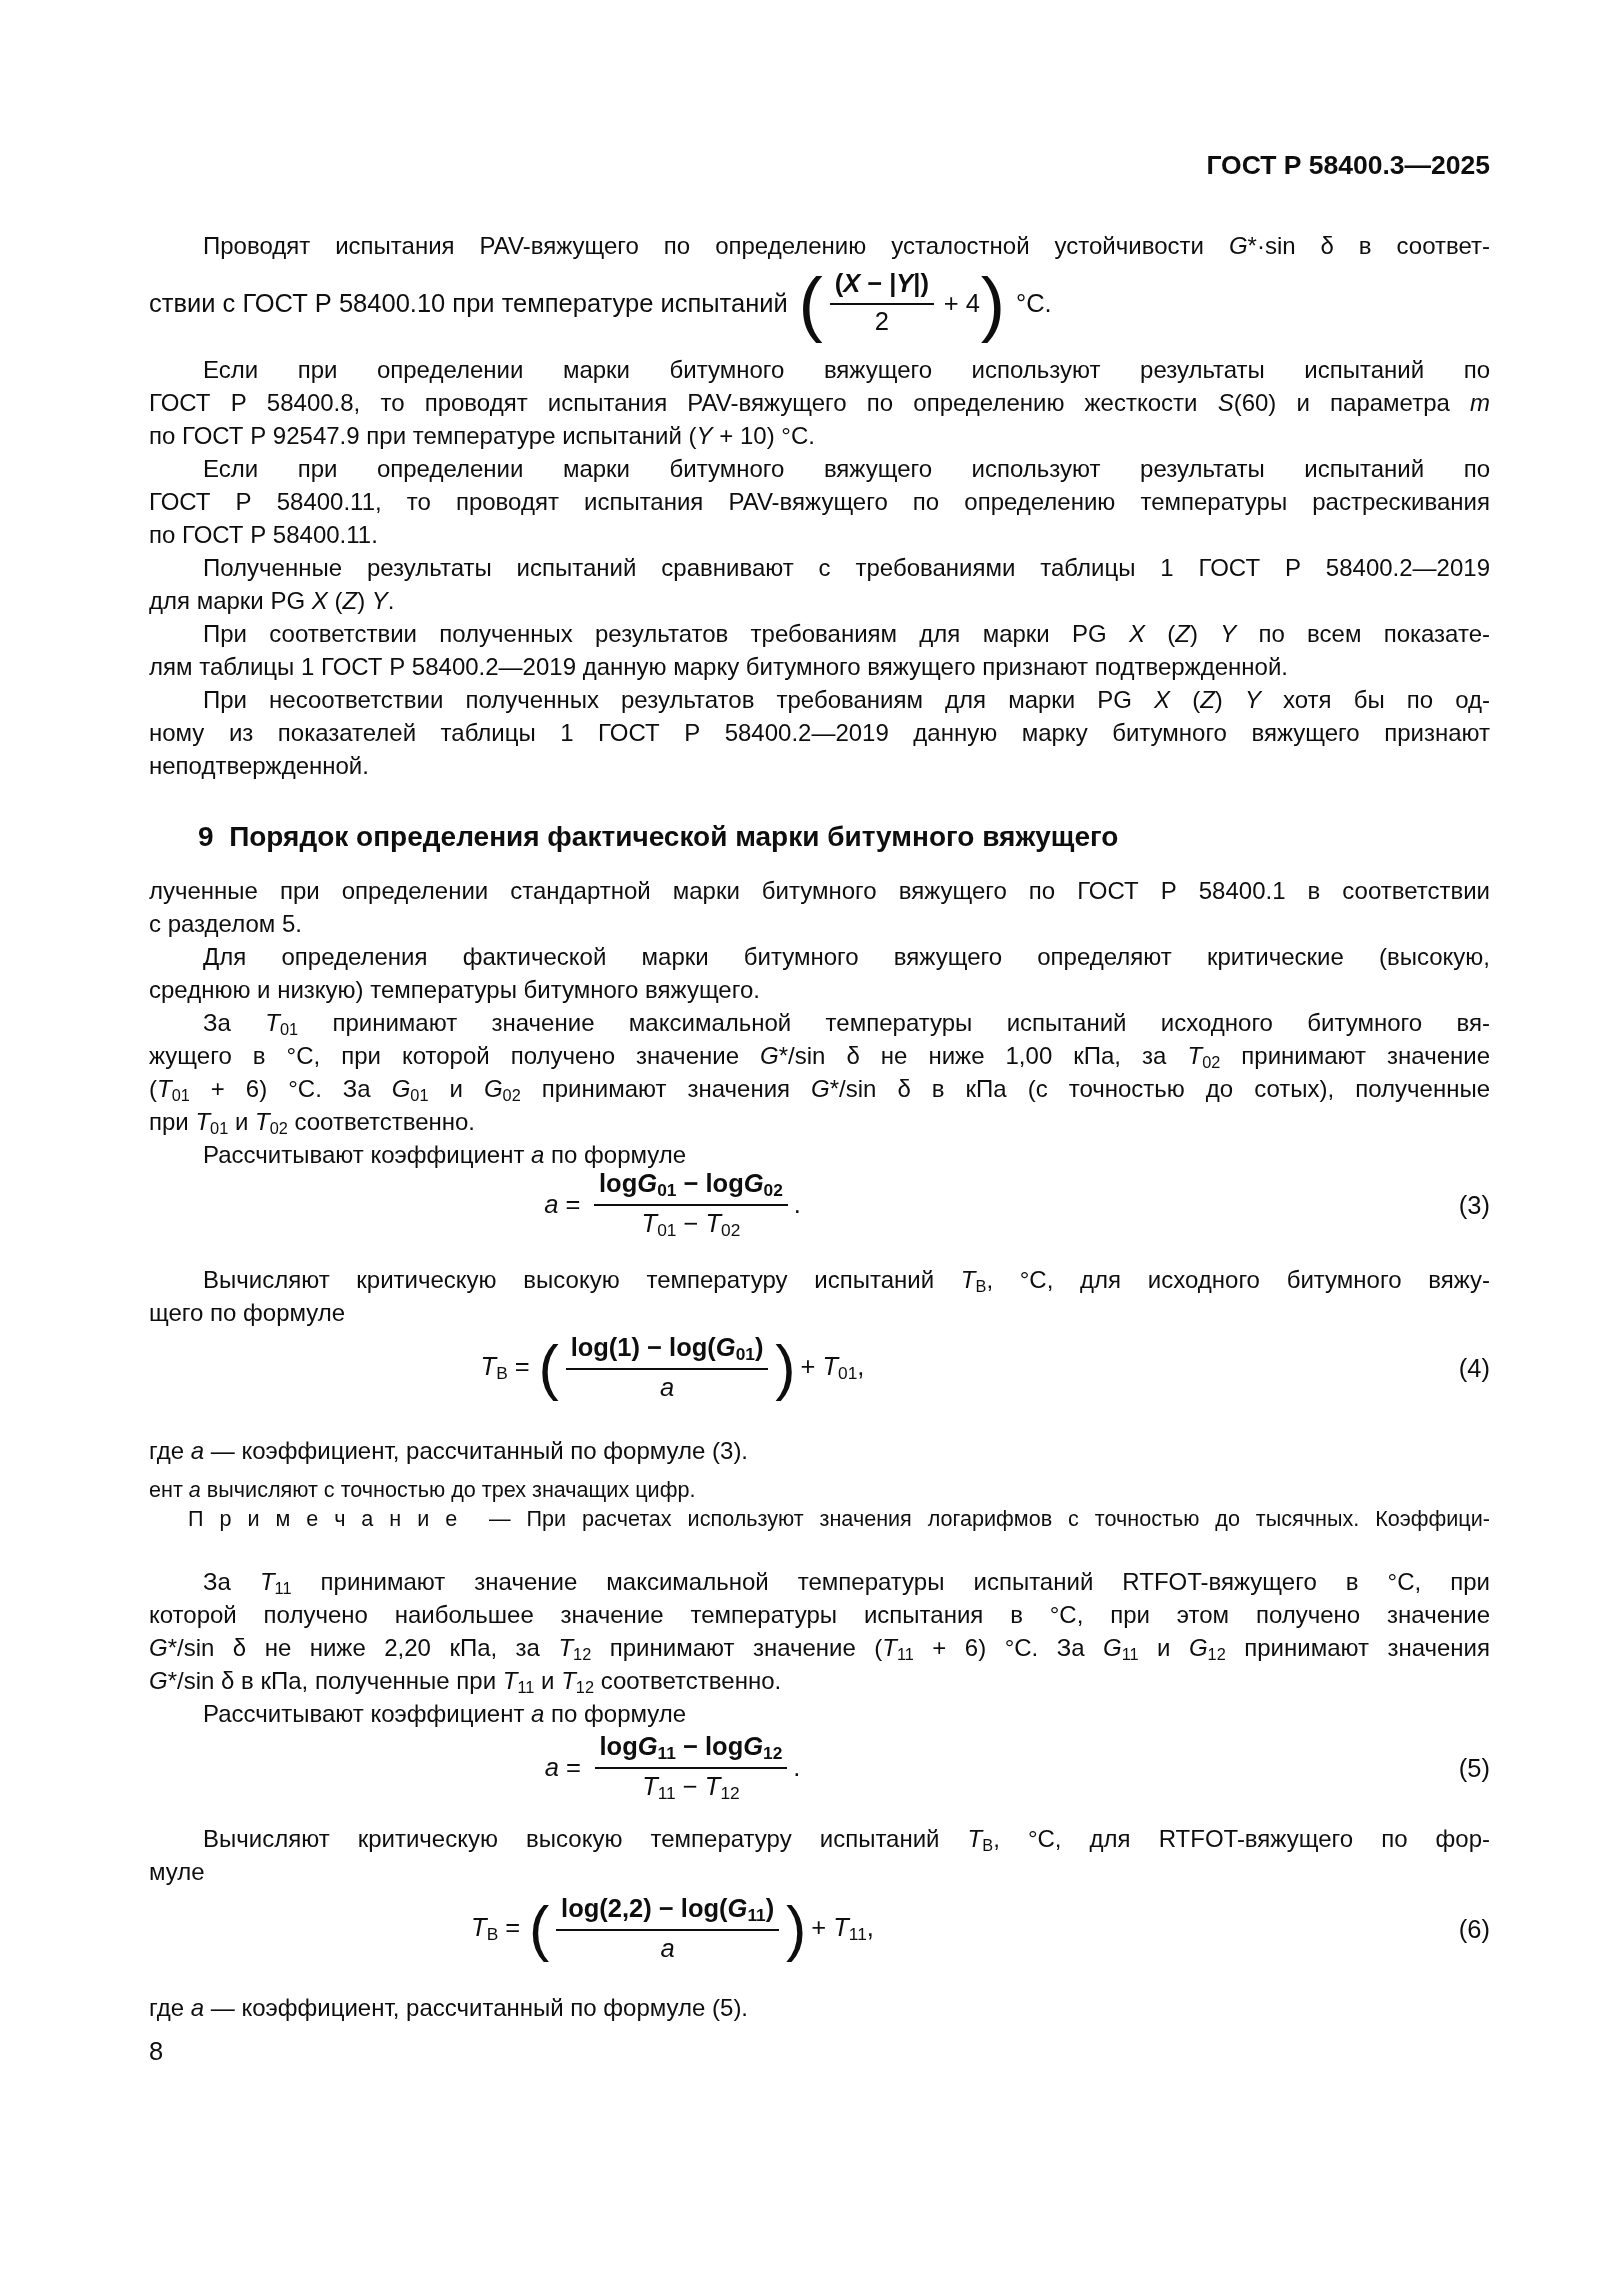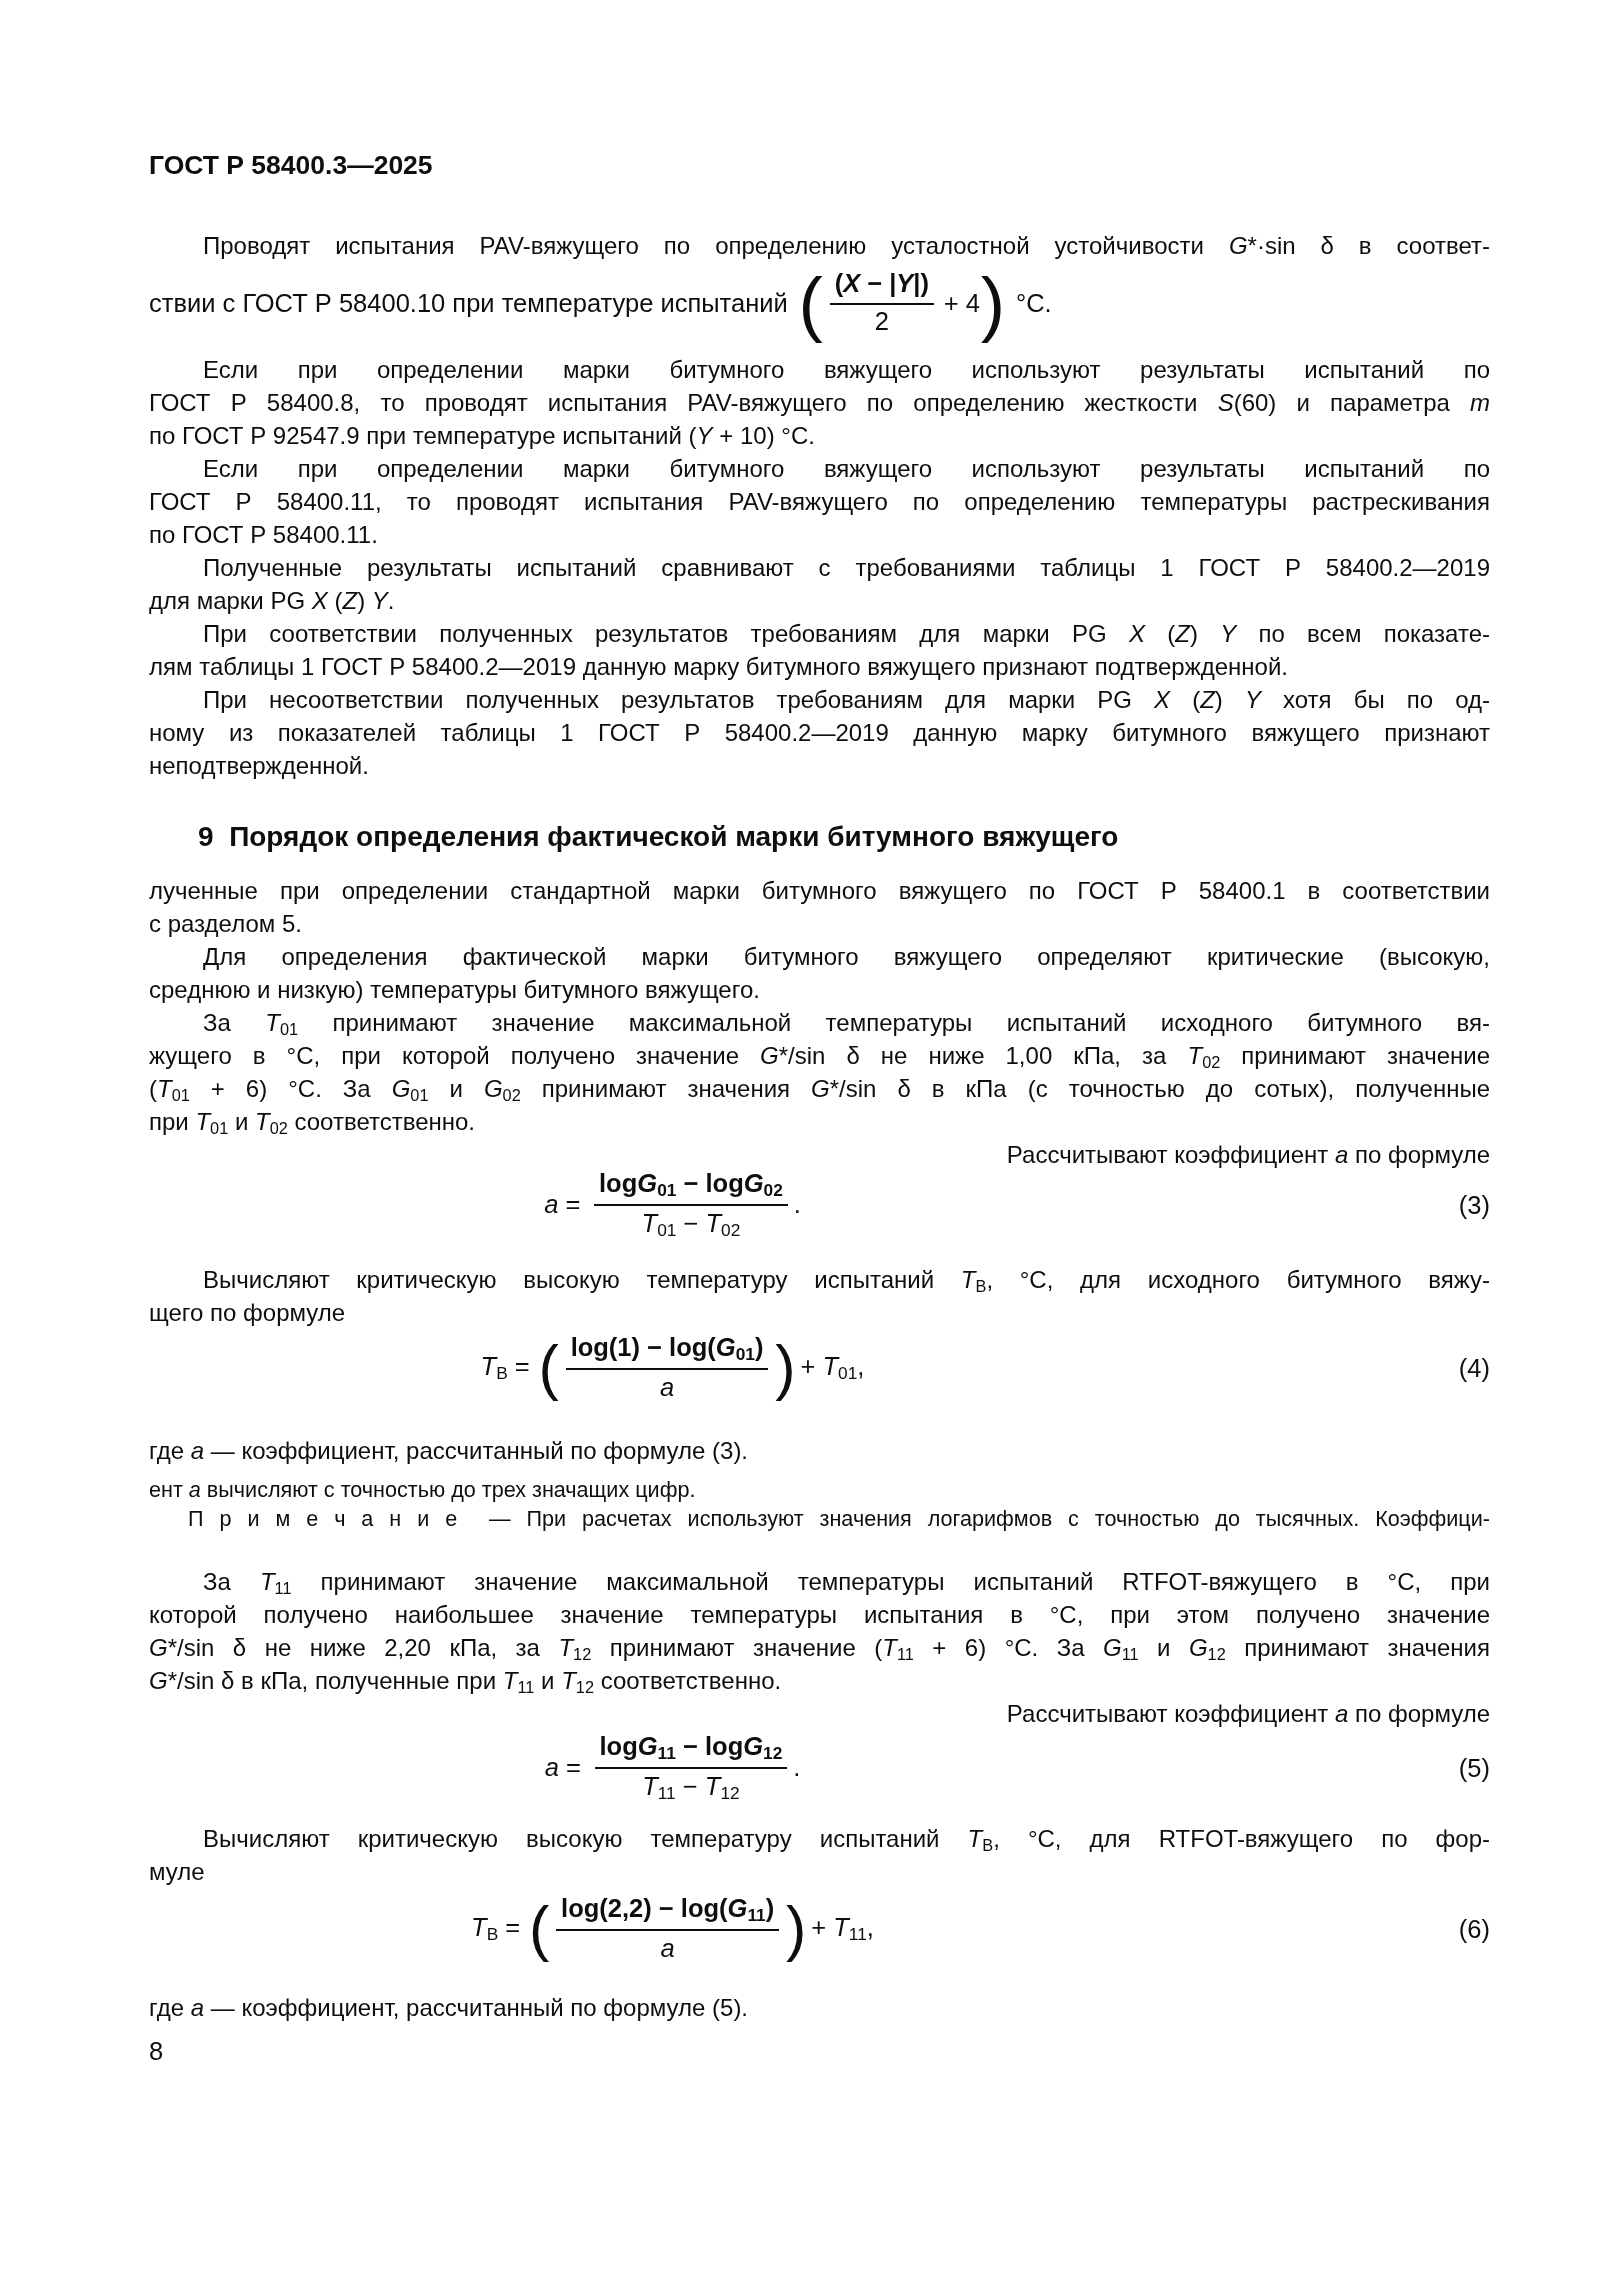--- a/index.html
+++ b/index.html
@@ -3,22 +3,22 @@
 <meta charset="utf-8">
 <style>
   html,body{margin:0;padding:0;background:#e8e8e8;}
   .page{
     position:relative;width:1621px;height:2293px;background:#ffffff;
     font-family:"Liberation Sans", sans-serif;color:#0e0e0e;overflow:hidden;
   }
   .content{position:absolute;left:149px;top:0;width:1341px;}
   .ln{height:33px;line-height:33px;font-size:24px;white-space:normal;}
   .j{text-align:justify;text-align-last:justify;}
-  .ind{text-indent:54px;text-align:right;}
-  .doc-header{font-weight:bold;font-size:26.5px;}
+  .ind{text-indent:54px;}
+  .doc-header{font-weight:bold;font-size:26.5px;text-align:right;}
   .sec-heading{font-weight:bold;font-size:28px;height:39px;line-height:39px;text-indent:49px;}
   .para{margin:0;}
   .note .ln{height:29px;line-height:29px;font-size:21.6px;}
   .note .ind{text-indent:39px;}
   .tk-i{font-style:italic;}
   .tk-sub{font-size:0.68em;vertical-align:-0.22em;}
   
   .fline{display:flex;align-items:center;height:82px;font-size:25.5px;}
   .eqrow{position:relative;display:flex;align-items:center;justify-content:center;padding-right:294px;}
   .eqrow.small{height:61px;}

